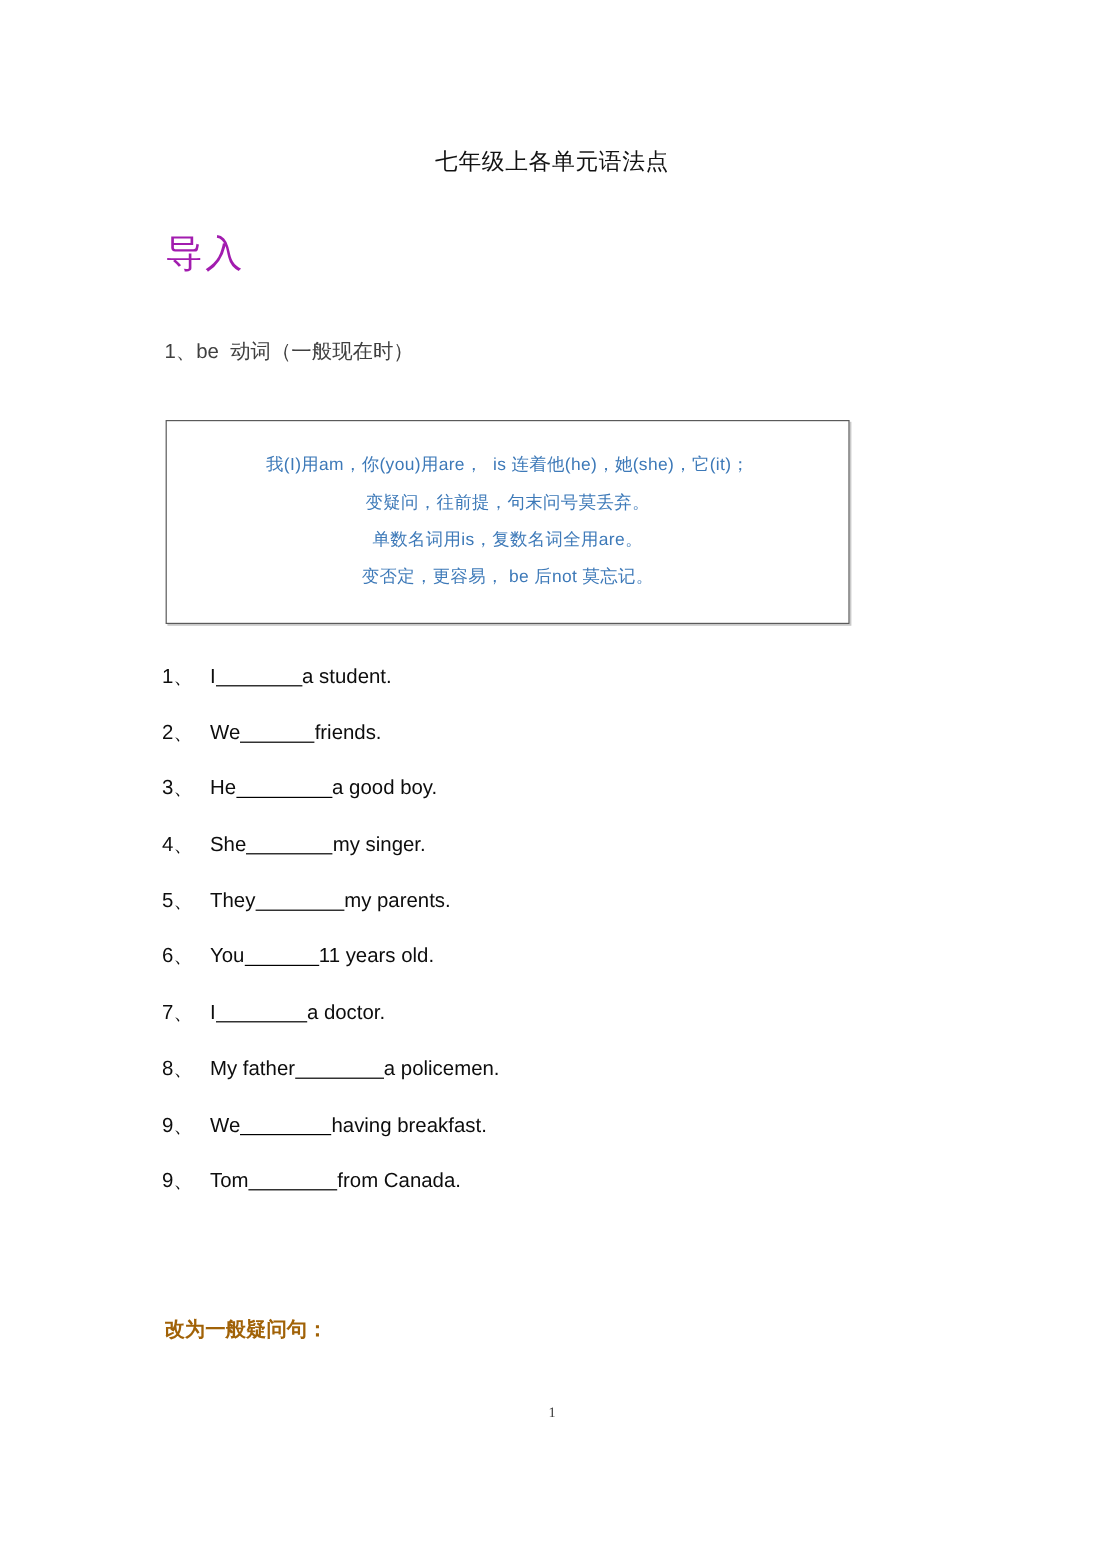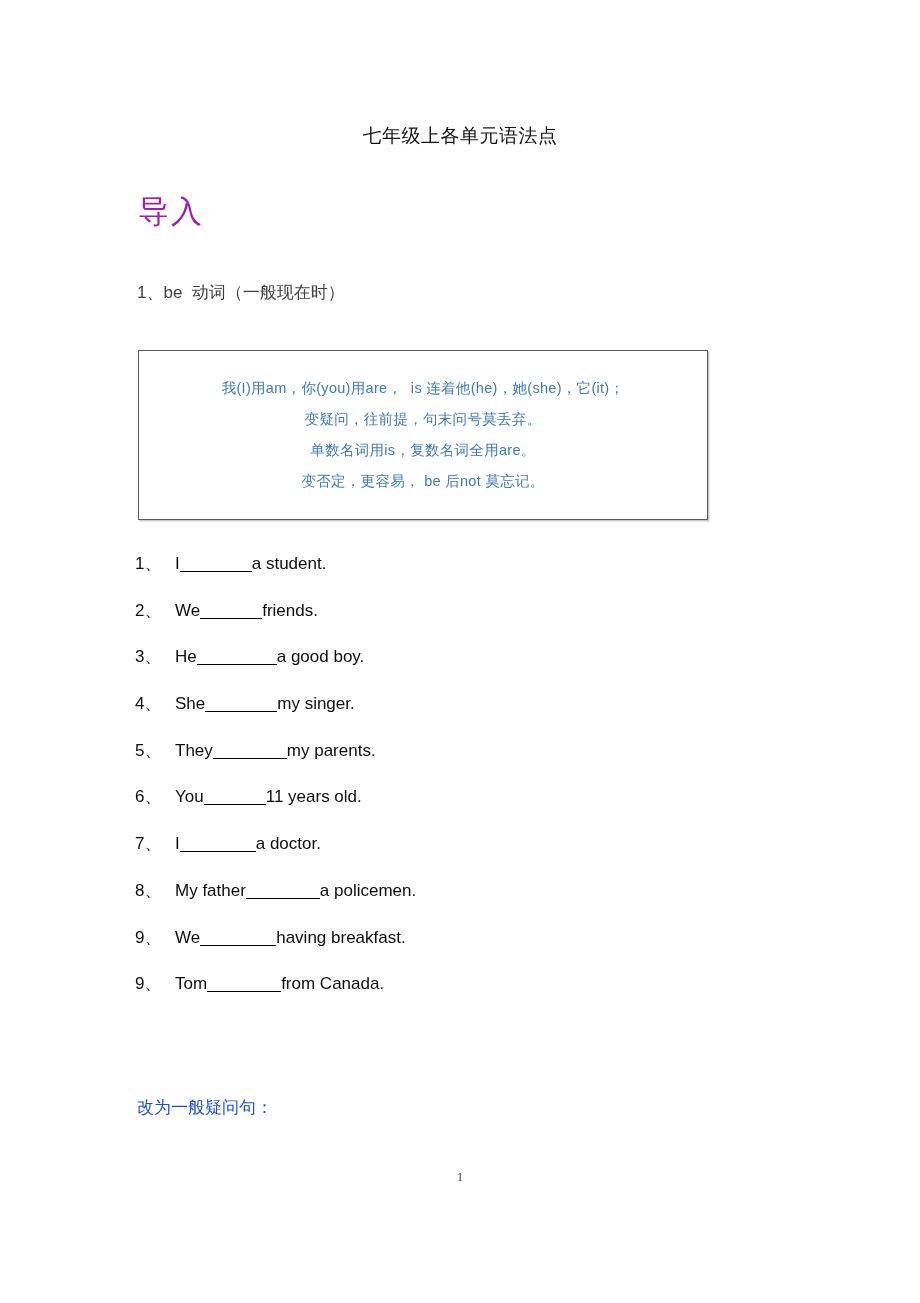--- a/index.html
+++ b/index.html
@@ -113,21 +113,22 @@
   }
 
   
   .prompt-line {
     position: absolute;
     left: 137px;
     top: 1095px;
     font-family: "Liberation Serif", "DejaVu Serif", serif;
     font-size: 17px;
     line-height: 26px;
-    color: #1d4ed8;
+    color: #a16207;
+    font-weight: bold;
   }
 
   
   .page-number {
     position: absolute;
     left: 0;
     top: 1170px;
     width: 920px;
     text-align: center;
     font-family: "Liberation Serif", "DejaVu Serif", serif;

